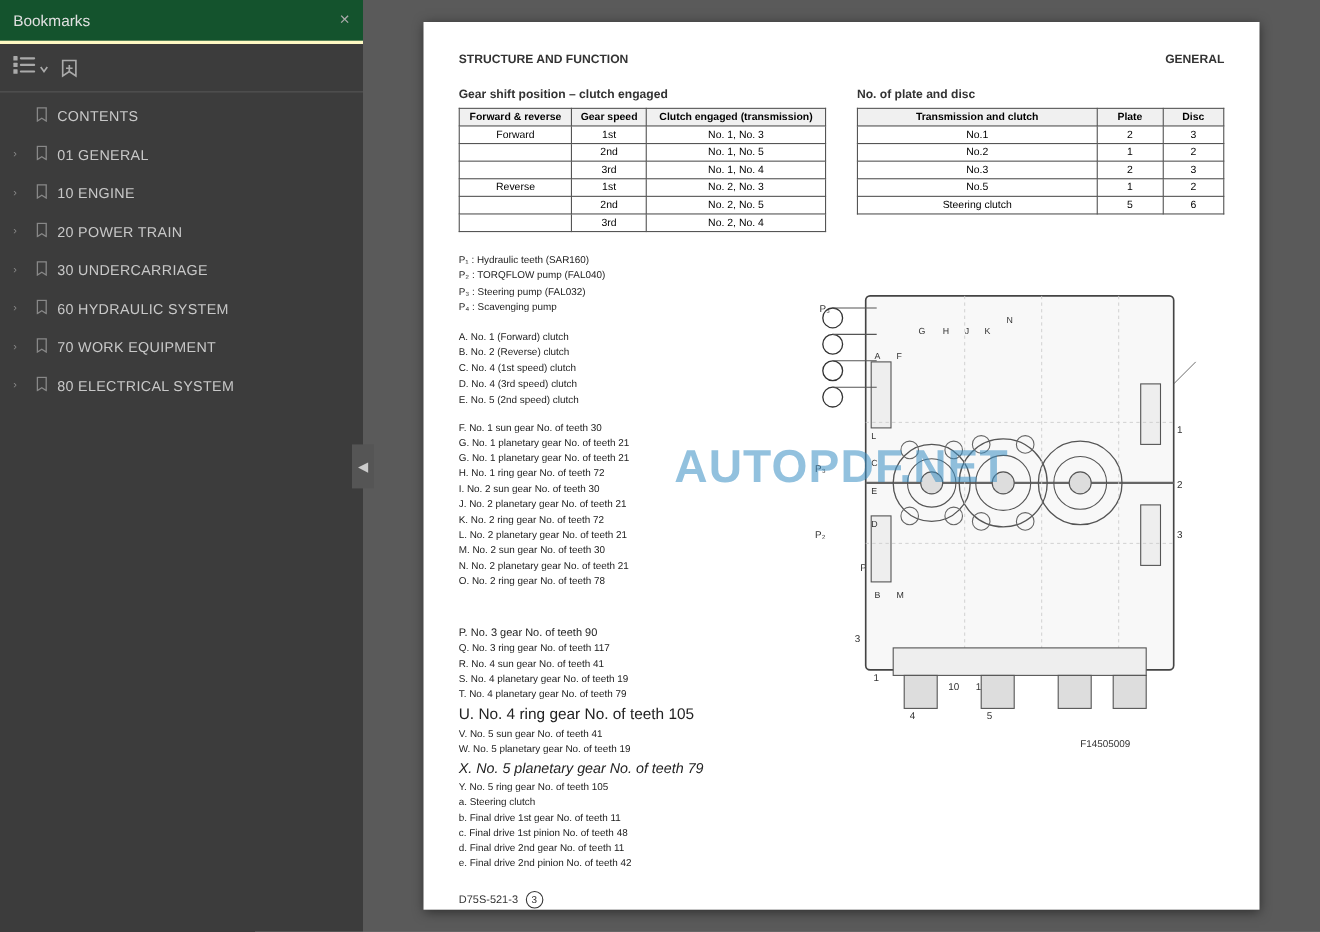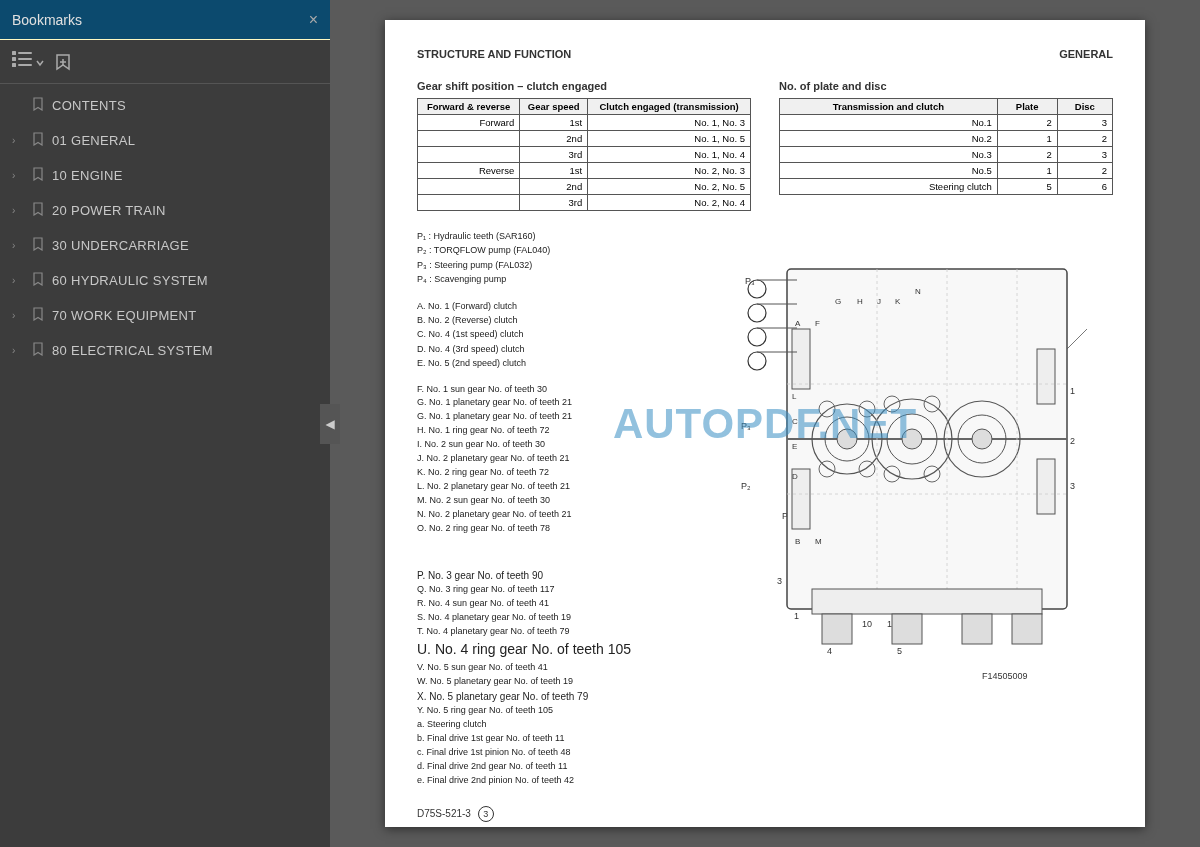--- a/index.html
+++ b/index.html
@@ -18,27 +18,27 @@
       width: 330px;
       min-width: 330px;
       background: #3c3c3c;
       display: flex;
       flex-direction: column;
       height: 847px;
       position: relative;
     }
 
     .sidebar-header {
-      background: #0c4a6e;
+      background: #14532d;
       padding: 8px 12px;
       display: flex;
       justify-content: space-between;
       align-items: center;
       height: 40px;
-      border-bottom: 1px solid #fef9c3;
+      border-bottom: 3px solid #fef9c3;
     }
 
     .sidebar-title {
       color: #e0e0e0;
       font-size: 14px;
       font-weight: normal;
     }
 
     .close-btn {
       color: #aaa;
@@ -197,21 +197,21 @@
       border: 1px solid #555;
       padding: 2px 5px;
       text-align: center;
     }
 
     th {
       background: #f0f0f0;
       font-weight: bold;
     }
 
-    td { background: white; text-align: right; }
+    td { background: white; }
 
     
     .legend-list {
       font-size: 9px;
       color: #222;
       line-height: 1.6;
       margin-bottom: 12px;
     }
 
     .components-list {
@@ -488,21 +488,21 @@
             <div style="display: flex; gap: 4px; font-size: 9px; line-height: 1.55;">N.  No. 2 planetary gear   No. of teeth   21</div>
             <div style="display: flex; gap: 4px; font-size: 9px; line-height: 1.55;">O.  No. 2 ring gear   No. of teeth   78</div>
             <div style="display: flex; gap: 4px; font-size: 10px; line-height: 1.55; margin-top: 32px;">P.  No. 3 gear   No. of teeth   90</div>
             <div style="display: flex; gap: 4px; font-size: 9px; line-height: 1.55;">Q.  No. 3 ring gear   No. of teeth   117</div>
             <div style="display: flex; gap: 4px; font-size: 9px; line-height: 1.55;">R.  No. 4 sun gear   No. of teeth   41</div>
             <div style="display: flex; gap: 4px; font-size: 9px; line-height: 1.55;">S.  No. 4 planetary gear   No. of teeth   19</div>
             <div style="display: flex; gap: 4px; font-size: 9px; line-height: 1.55;">T.  No. 4 planetary gear   No. of teeth   79</div>
             <div style="display: flex; gap: 4px; font-size: 14px; line-height: 1.55;">U.  No. 4 ring gear   No. of teeth   105</div>
             <div style="display: flex; gap: 4px; font-size: 9px; line-height: 1.55;">V.  No. 5 sun gear   No. of teeth   41</div>
             <div style="display: flex; gap: 4px; font-size: 9px; line-height: 1.55;">W.  No. 5 planetary gear   No. of teeth   19</div>
-            <div style="display: flex; gap: 4px; font-size: 10px; line-height: 1.55;">X.  No. 5 planetary gear   No. of teeth   79</div>
+            <div style="display: flex; gap: 4px; font-size: 13px; line-height: 1.55; font-style: italic;">X.  No. 5 planetary gear   No. of teeth   79</div>
             <div style="display: flex; gap: 4px; font-size: 9px; line-height: 1.55;">Y.  No. 5 ring gear   No. of teeth   105</div>
             <div style="display: flex; gap: 4px; font-size: 9px; line-height: 1.55;">a.  Steering clutch</div>
             <div style="display: flex; gap: 4px; font-size: 9px; line-height: 1.55;">b.  Final drive 1st gear   No. of teeth   11</div>
             <div style="display: flex; gap: 4px; font-size: 9px; line-height: 1.55;">c.  Final drive 1st pinion   No. of teeth   48</div>
             <div style="display: flex; gap: 4px; font-size: 9px; line-height: 1.55;">d.  Final drive 2nd gear   No. of teeth   11</div>
             <div style="display: flex; gap: 4px; font-size: 9px; line-height: 1.55;">e.  Final drive 2nd pinion   No. of teeth   42</div>
           </div>
       </div>
       <div class="diagram-right">
 

